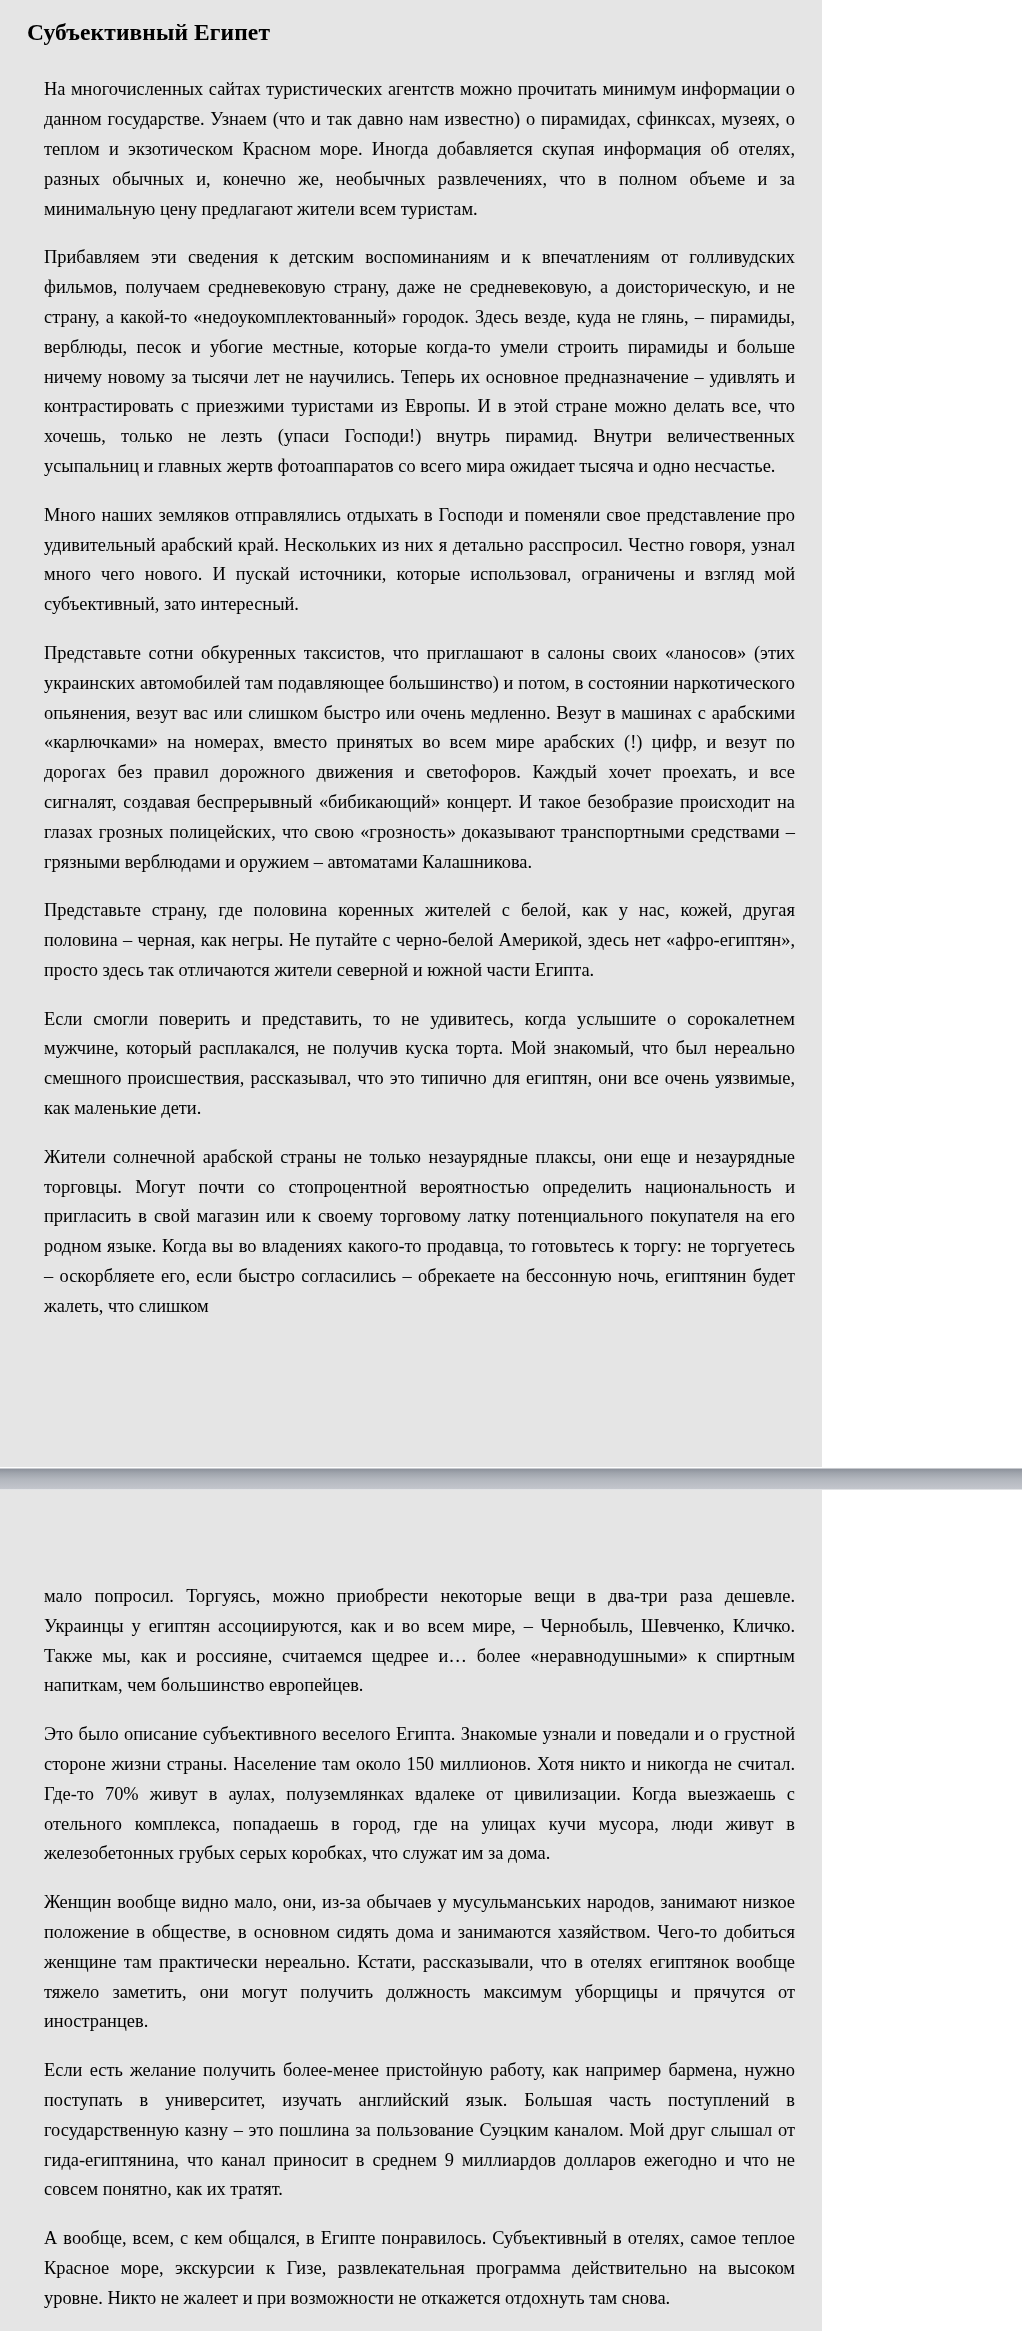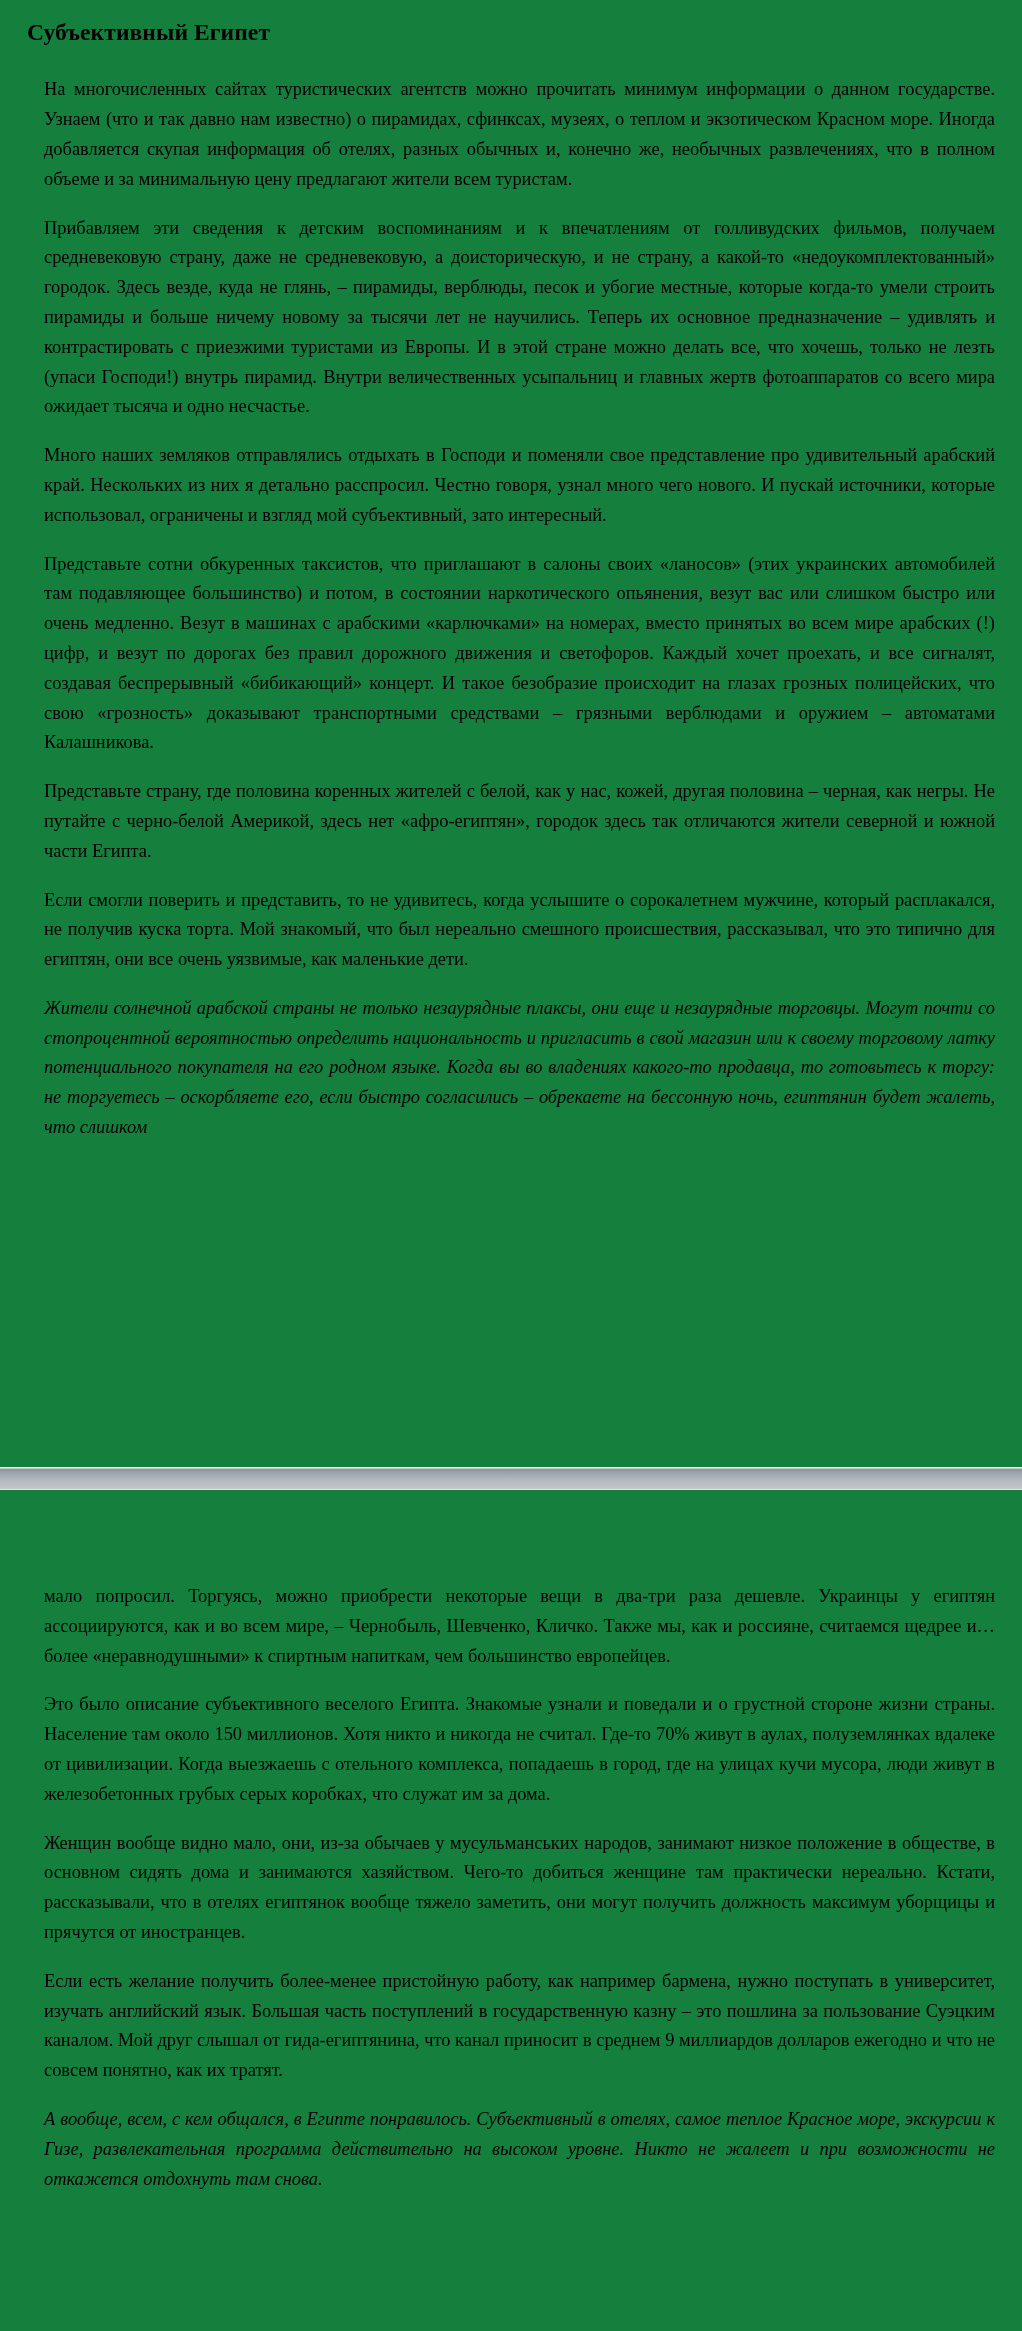--- a/index.html
+++ b/index.html
@@ -12,22 +12,22 @@
     width: 1022px;
     font-family: "Liberation Serif", "DejaVu Serif", serif;
     color: #000000;
     -webkit-font-smoothing: none;
   }
   .doc-viewer {
     width: 1022px;
     background: #ffffff;
   }
   .page {
-    width: 1022px;
-    background: #15803d;
+    width: 822px;
+    background: #e5e5e5;
     position: relative;
     padding: 0 27px 0 27px;
   }
   .page-one {
     padding-top: 18px;
     height: 1467px;
   }
   .page-two {
     padding-top: 92px;
     height: 844px;
@@ -40,21 +40,21 @@
     letter-spacing: 0.1px;
   }
   p.para {
     font-size: 18.4px;
     line-height: 29.8px;
     text-align: justify;
     text-justify: inter-word;
     margin: 0 0 19px 17px;
     hyphens: none;
   }
-  p.para:last-child { margin-bottom: 0; font-style: italic; }
+  p.para:last-child { margin-bottom: 0; }
   .page-break {
     width: 1022px;
     height: 23px;
     background: linear-gradient(to bottom,
         #ffffff 0px,
         #ffffff 1px,
         #8d929b 2px,
         #9fa4ac 6px,
         #b2b6bd 12px,
         #bcbfc6 18px,
@@ -66,21 +66,21 @@
 <body>
 
 <div class="doc-viewer">
 
   <div class="page page-one">
     <h1 class="page-title">Субъективный Египет</h1>
     <p class="para">На многочисленных сайтах туристических агентств можно прочитать минимум информации о данном государстве. Узнаем (что и так давно нам известно) о пирамидах, сфинксах, музеях, о теплом и экзотическом Красном море. Иногда добавляется скупая информация об отелях, разных обычных и, конечно же, необычных развлечениях, что в полном объеме и за минимальную цену предлагают жители всем туристам.</p>
     <p class="para">Прибавляем эти сведения к детским воспоминаниям и к впечатлениям от голливудских фильмов, получаем средневековую страну, даже не средневековую, а доисторическую, и не страну, а какой-то «недоукомплектованный» городок. Здесь везде, куда не глянь, – пирамиды, верблюды, песок и убогие местные, которые когда-то умели строить пирамиды и больше ничему новому за тысячи лет не научились. Теперь их основное предназначение – удивлять и контрастировать с приезжими туристами из Европы. И в этой стране можно делать все, что хочешь, только не лезть (упаси Господи!) внутрь пирамид. Внутри величественных усыпальниц и главных жертв фотоаппаратов со всего мира ожидает тысяча и одно несчастье.</p>
     <p class="para">Много наших земляков отправлялись отдыхать в Господи и поменяли свое представление про удивительный арабский край. Нескольких из них я детально расспросил. Честно говоря, узнал много чего нового. И пускай источники, которые использовал, ограничены и взгляд мой субъективный, зато интересный.</p>
     <p class="para">Представьте сотни обкуренных таксистов, что приглашают в салоны своих «ланосов» (этих украинских автомобилей там подавляющее большинство) и потом, в состоянии наркотического опьянения, везут вас или слишком быстро или очень медленно. Везут в машинах с арабскими «карлючками» на номерах, вместо принятых во всем мире арабских (!) цифр, и везут по дорогах без правил дорожного движения и светофоров. Каждый хочет проехать, и все сигналят, создавая беспрерывный «бибикающий» концерт. И такое безобразие происходит на глазах грозных полицейских, что свою «грозность» доказывают транспортными средствами – грязными верблюдами и оружием – автоматами Калашникова.</p>
-    <p class="para">Представьте страну, где половина коренных жителей с белой, как у нас, кожей, другая половина – черная, как негры. Не путайте с черно-белой Америкой, здесь нет «афро-египтян», городок здесь так отличаются жители северной и южной части Египта.</p>
+    <p class="para">Представьте страну, где половина коренных жителей с белой, как у нас, кожей, другая половина – черная, как негры. Не путайте с черно-белой Америкой, здесь нет «афро-египтян», просто здесь так отличаются жители северной и южной части Египта.</p>
     <p class="para">Если смогли поверить и представить, то не удивитесь, когда услышите о сорокалетнем мужчине, который расплакался, не получив куска торта. Мой знакомый, что был нереально смешного происшествия, рассказывал, что это типично для египтян, они все очень уязвимые, как маленькие дети.</p>
     <p class="para">Жители солнечной арабской страны не только незаурядные плаксы, они еще и незаурядные торговцы. Могут почти со стопроцентной вероятностью определить национальность и пригласить в свой магазин или к своему торговому латку потенциального покупателя на его родном языке. Когда вы во владениях какого-то продавца, то готовьтесь к торгу: не торгуетесь – оскорбляете его, если быстро согласились – обрекаете на бессонную ночь, египтянин будет жалеть, что слишком</p>
   </div>
 
   <div class="page-break"></div>
 
   <div class="page page-two">
     <p class="para">мало попросил. Торгуясь, можно приобрести некоторые вещи в два-три раза дешевле. Украинцы у египтян ассоциируются, как и во всем мире, – Чернобыль, Шевченко, Кличко. Также мы, как и россияне, считаемся щедрее и… более «неравнодушными» к спиртным напиткам, чем большинство европейцев.</p>
     <p class="para">Это было описание субъективного веселого Египта. Знакомые узнали и поведали и о грустной стороне жизни страны. Население там около 150 миллионов. Хотя никто и никогда не считал. Где-то 70% живут в аулах, полуземлянках вдалеке от цивилизации. Когда выезжаешь с отельного комплекса, попадаешь в город, где на улицах кучи мусора, люди живут в железобетонных грубых серых коробках, что служат им за дома.</p>
     <p class="para">Женщин вообще видно мало, они, из-за обычаев у мусульманських народов, занимают низкое положение в обществе, в основном сидять дома и занимаются хазяйством. Чего-то добиться женщине там практически нереально. Кстати, рассказывали, что в отелях египтянок вообще тяжело заметить, они могут получить должность максимум уборщицы и прячутся от иностранцев.</p>

